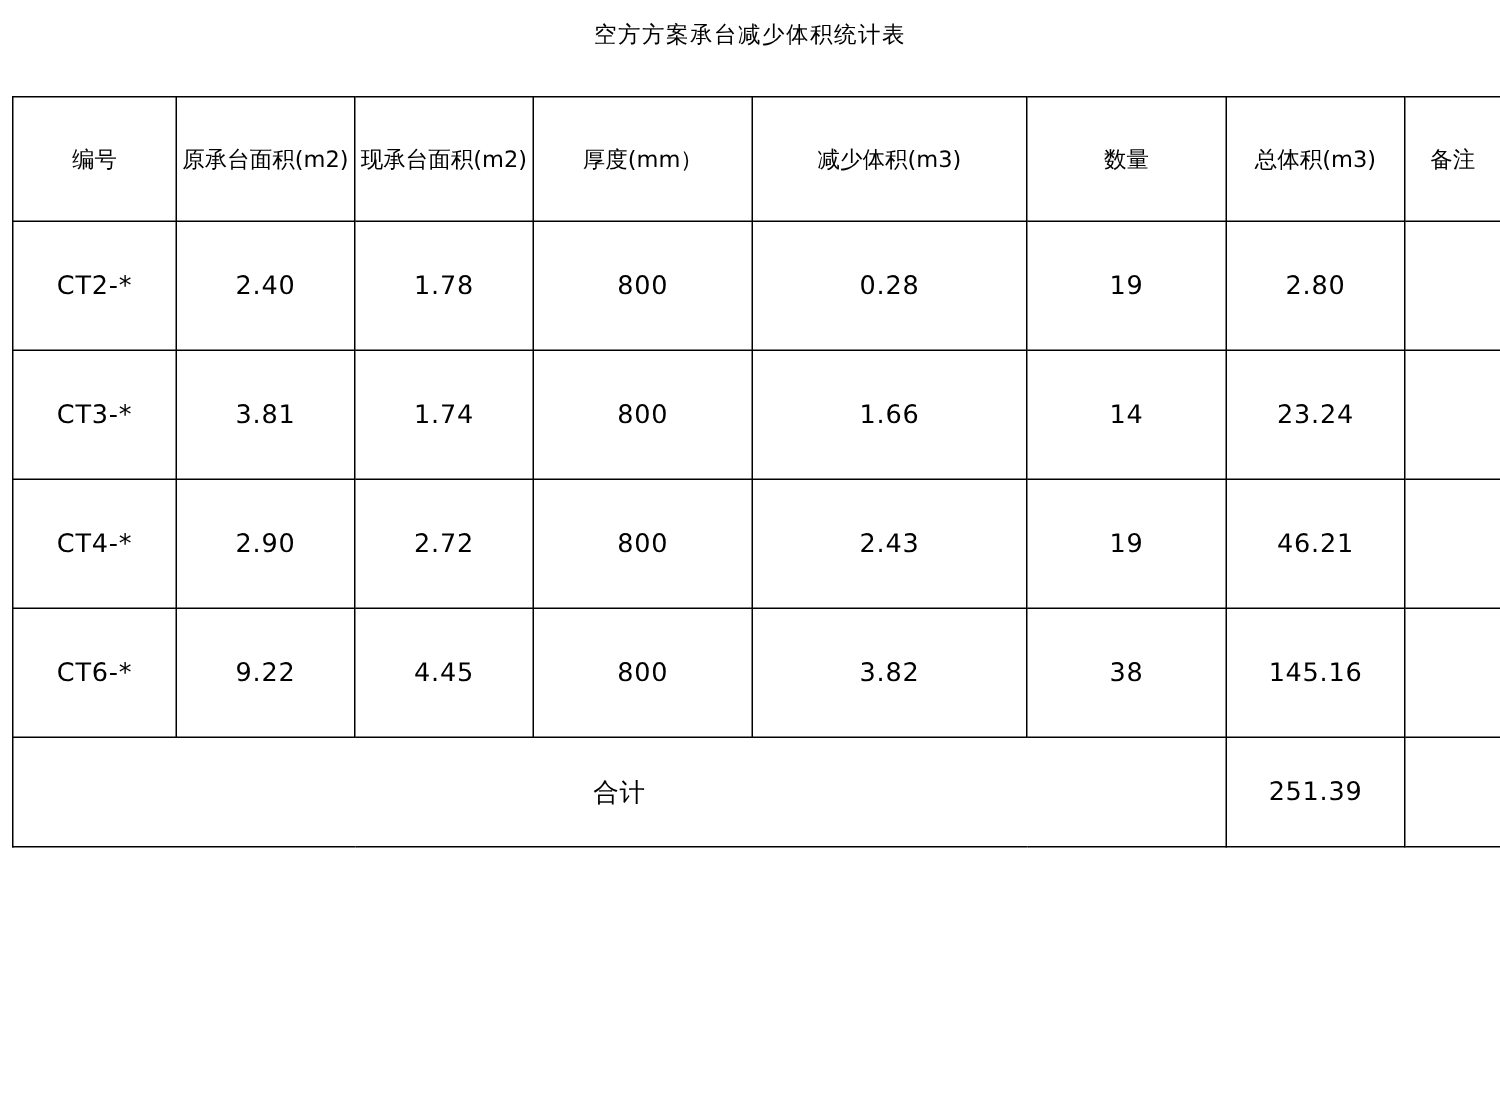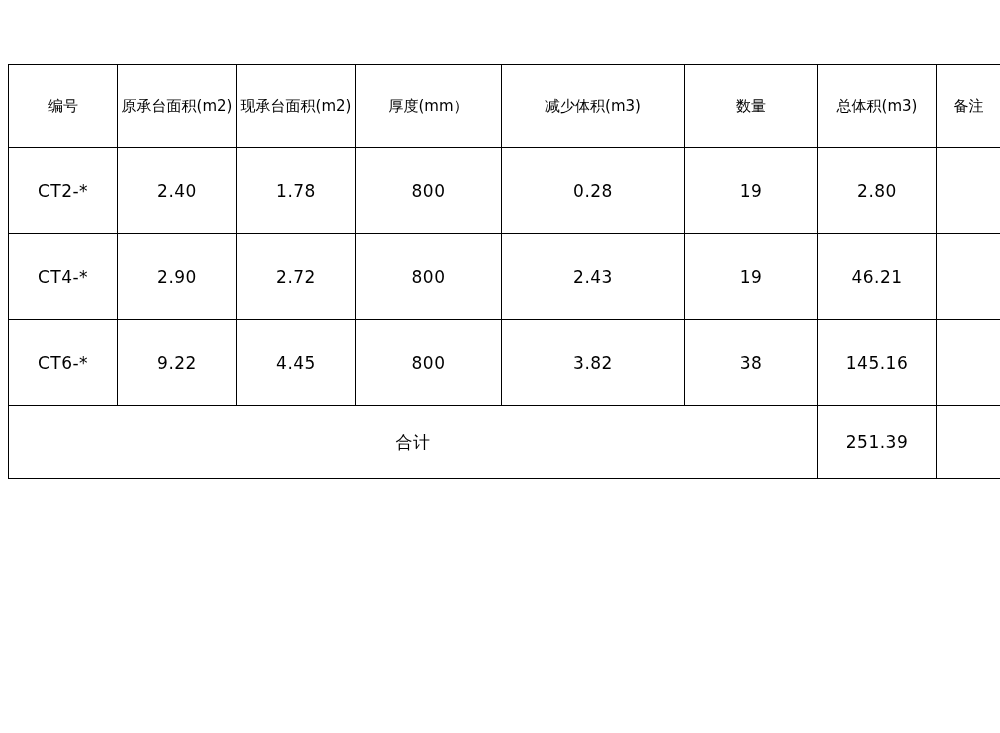--- a/index.html
+++ b/index.html
@@ -77,20 +77,21 @@
     font-size: 16px;
     font-family: "DejaVu Sans", "Liberation Sans", sans-serif;
   }
   .num { font-family: "DejaVu Sans", "Liberation Sans", sans-serif; }
 </style>
 </head>
 <body>
 
 <div class="page">
 
+  <div class="doc-title">空方方案承台减少体积统计表</div>
 
   <div class="table-wrap">
     <table class="stat">
       <thead>
         <tr>
           <td class="col-0">编号</td>
           <td class="col-1 hdr-small">原承台面积(m2)</td>
           <td class="col-2 hdr-small">现承台面积(m2)</td>
           <td class="col-3">厚度(mm）</td>
           <td class="col-4">减少体积(m3)</td>
@@ -101,20 +102,30 @@
       </thead>
       <tbody>
         <tr>
           <td class="col-0 num">CT2-*</td>
           <td class="col-1 num">2.40</td>
           <td class="col-2 num">1.78</td>
           <td class="col-3 num">800</td>
           <td class="col-4 num">0.28</td>
           <td class="col-5 num">19</td>
           <td class="col-6 num">2.80</td>
+          <td class="col-7"></td>
+        </tr>
+        <tr>
+          <td class="col-0 num">CT3-*</td>
+          <td class="col-1 num">3.81</td>
+          <td class="col-2 num">1.74</td>
+          <td class="col-3 num">800</td>
+          <td class="col-4 num">1.66</td>
+          <td class="col-5 num">14</td>
+          <td class="col-6 num">23.24</td>
           <td class="col-7"></td>
         </tr>
         <tr>
           <td class="col-0 num">CT4-*</td>
           <td class="col-1 num">2.90</td>
           <td class="col-2 num">2.72</td>
           <td class="col-3 num">800</td>
           <td class="col-4 num">2.43</td>
           <td class="col-5 num">19</td>
           <td class="col-6 num">46.21</td>

